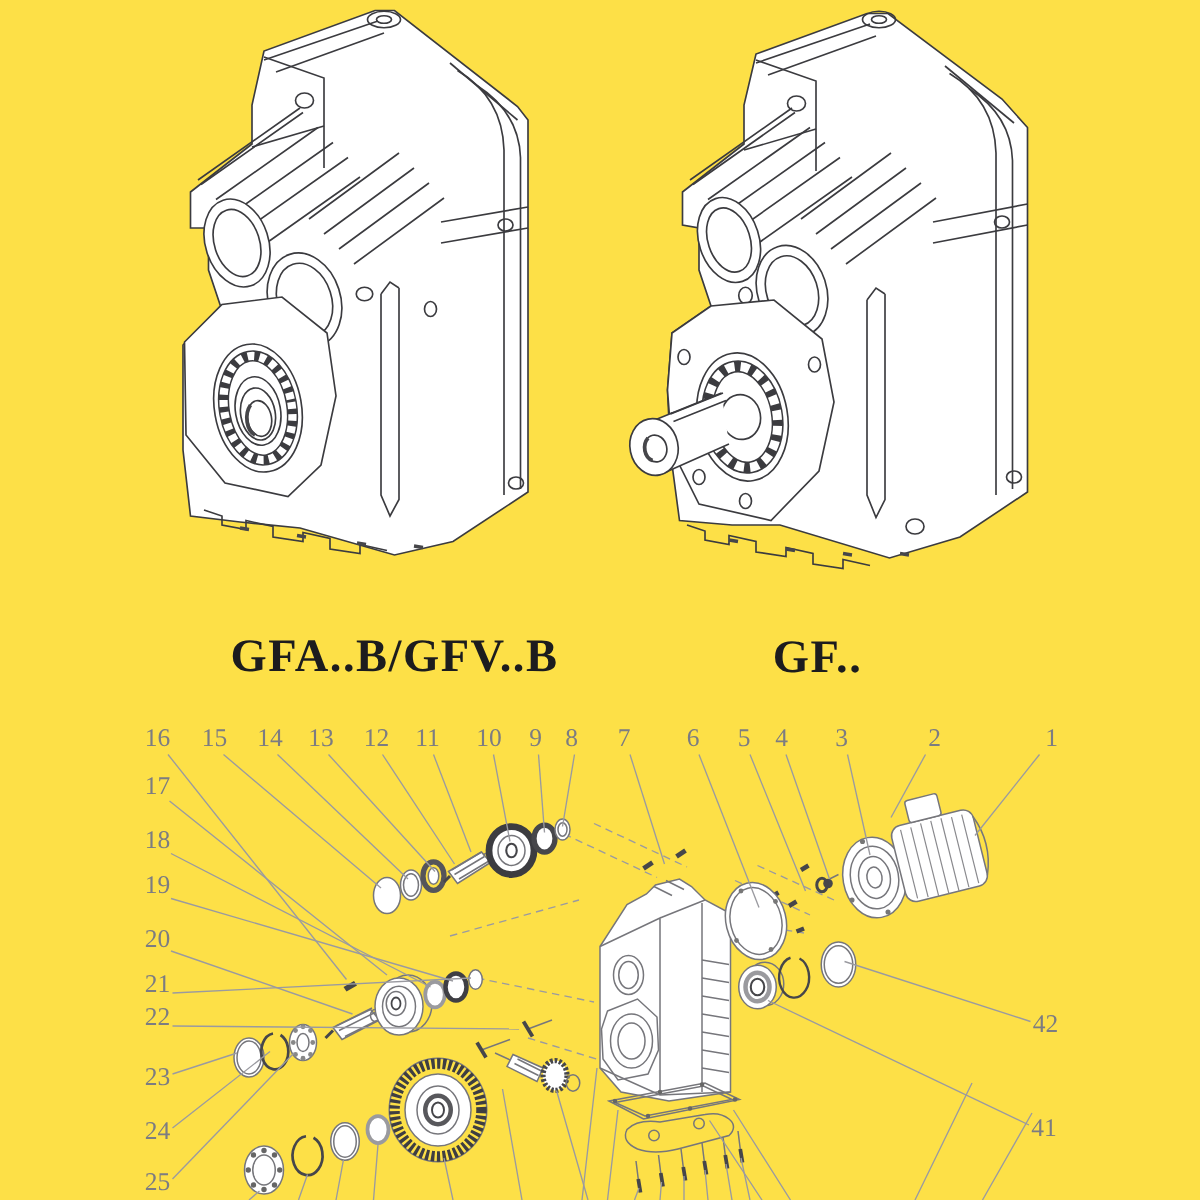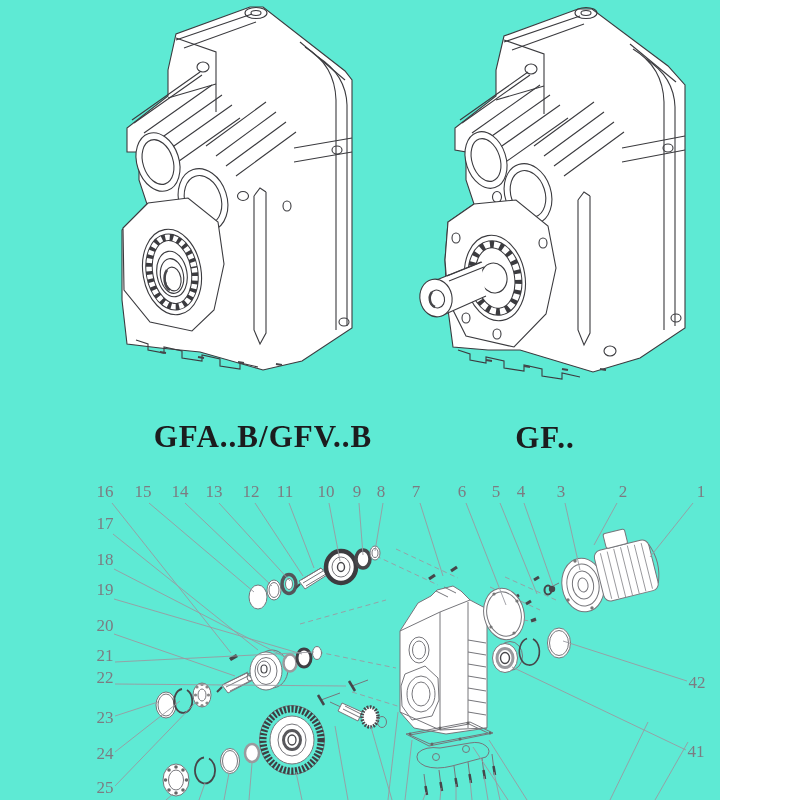--- a/index.html
+++ b/index.html
@@ -1,16 +1,16 @@
 <!DOCTYPE html>
 <html><head>
 <meta charset="utf-8">
 <style>
   html,body{margin:0;padding:0;background:#ffffff;width:800px;height:800px;overflow:hidden;}
-  #stage{width:720px;height:800px;position:relative;background:#5eead4;}
+  #stage{width:800px;height:800px;position:relative;background:#fde047;}
   svg{display:block;}
   .model-label{font-family:"Liberation Serif","DejaVu Serif",serif;font-weight:bold;font-size:31px;fill:#1c1c1e;letter-spacing:1px;}
   .callout-num{font-family:"Liberation Serif","DejaVu Serif",serif;font-size:17px;fill:#7c7c82;}
   .leader{stroke:#9a9aa0;stroke-width:0.9;fill:none;}
   .dash{stroke:#9a9aa0;stroke-width:0.9;fill:none;stroke-dasharray:5 3.5;}
   .dln{stroke:#3b3b3f;stroke-width:1.1;fill:none;}
   .dfill{stroke:#3b3b3f;stroke-width:1.1;fill:#ffffff;}
   .pln{stroke:#76767b;stroke-width:1;fill:none;}
   .pfill{stroke:#76767b;stroke-width:1;fill:#ffffff;}
   .darkln{stroke:#46464a;fill:none;}

